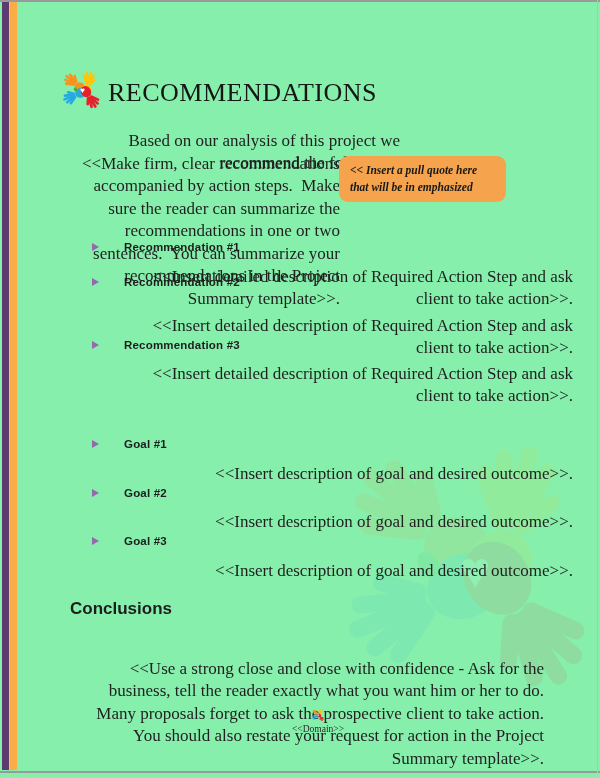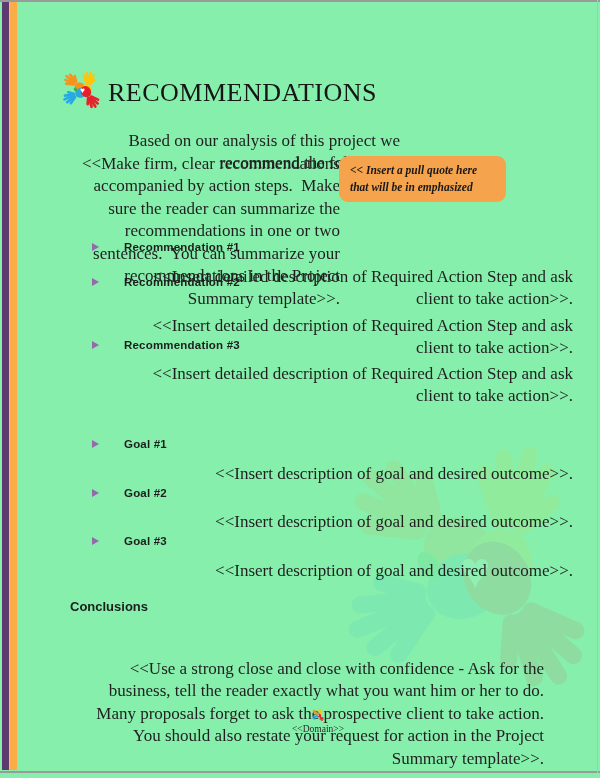--- a/index.html
+++ b/index.html
@@ -36,21 +36,21 @@
     border-left:7px solid #9668AE;border-top:4.5px solid transparent;border-bottom:4.5px solid transparent;
   }
   .item-title{
     font-family:"Liberation Sans",sans-serif;font-weight:700;font-size:11.5px;
     letter-spacing:.2px;color:#1d1d1d;white-space:nowrap;
   }
   .item-desc{position:absolute;left:113px;width:440px;margin-left:20px;}
   .goals-intro{position:absolute;left:70px;top:403px;width:400px;}
   .conclusions-head{
     position:absolute;left:70px;top:599px;
-    font-family:"Liberation Sans",sans-serif;font-weight:700;font-size:13px;color:#1d1d1d;
+    font-family:"Liberation Sans",sans-serif;font-weight:700;font-size:17px;color:#1d1d1d;
   }
   .conc-p1{position:absolute;left:92px;top:621px;width:452px;}
   .conc-p2{position:absolute;left:92px;top:658px;width:452px;}
   
   .watermark{position:absolute;left:328px;top:418px;width:300px;height:300px;opacity:.085;}
   
   .footer-logo{position:absolute;left:311px;top:707px;width:15px;height:16px;}
   .footer-domain{
     position:absolute;left:0;top:724px;width:636px;text-align:center;
     font-family:"Liberation Serif",serif;font-size:9.5px;color:#2a2a2a;

